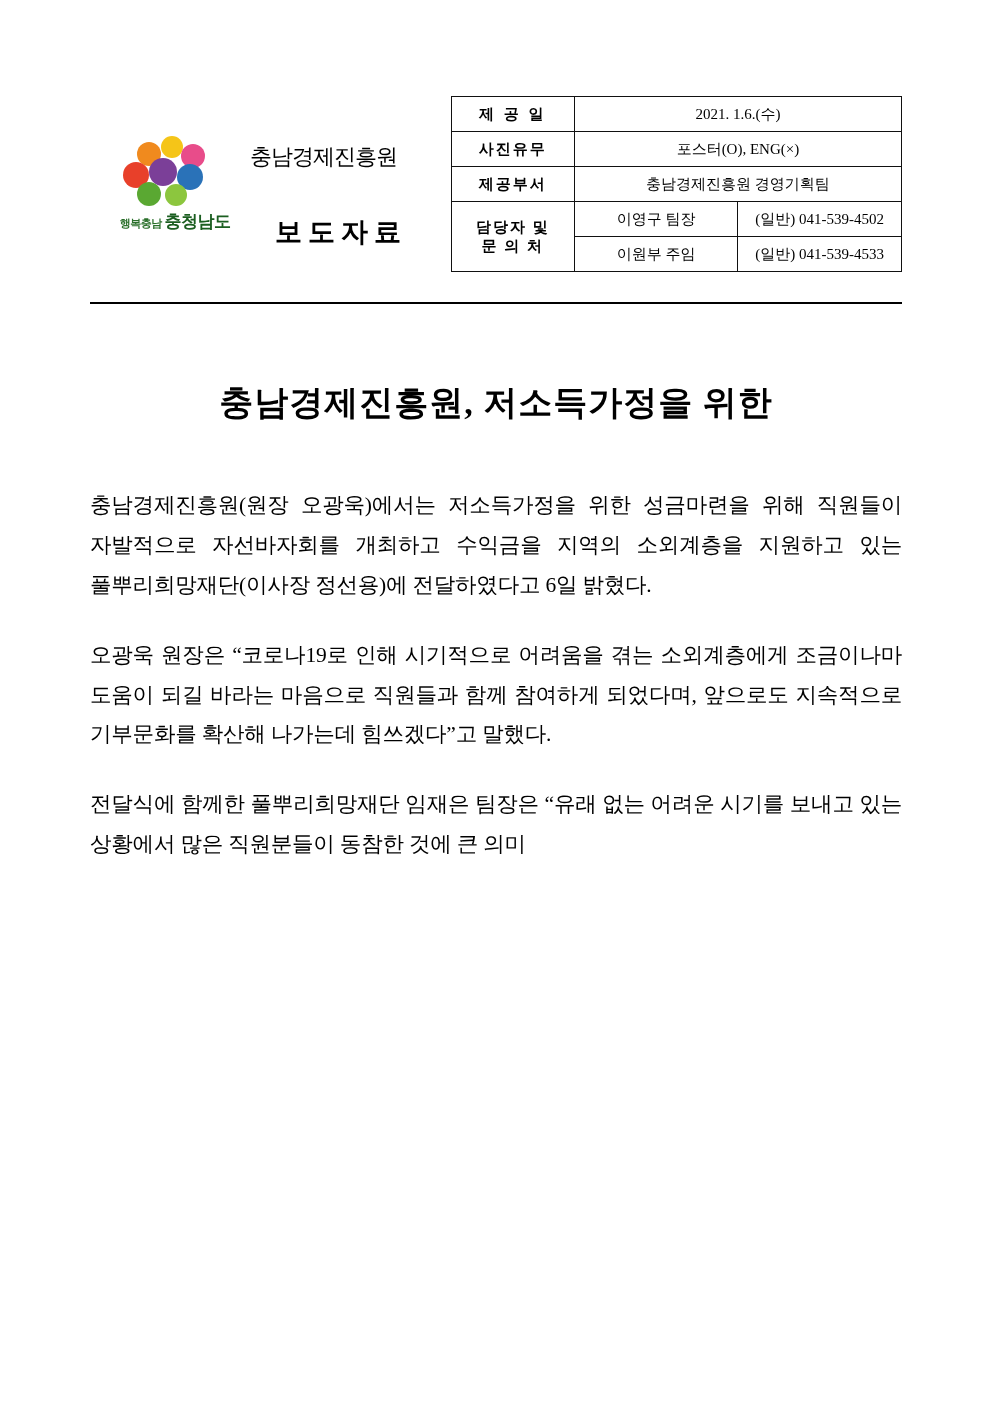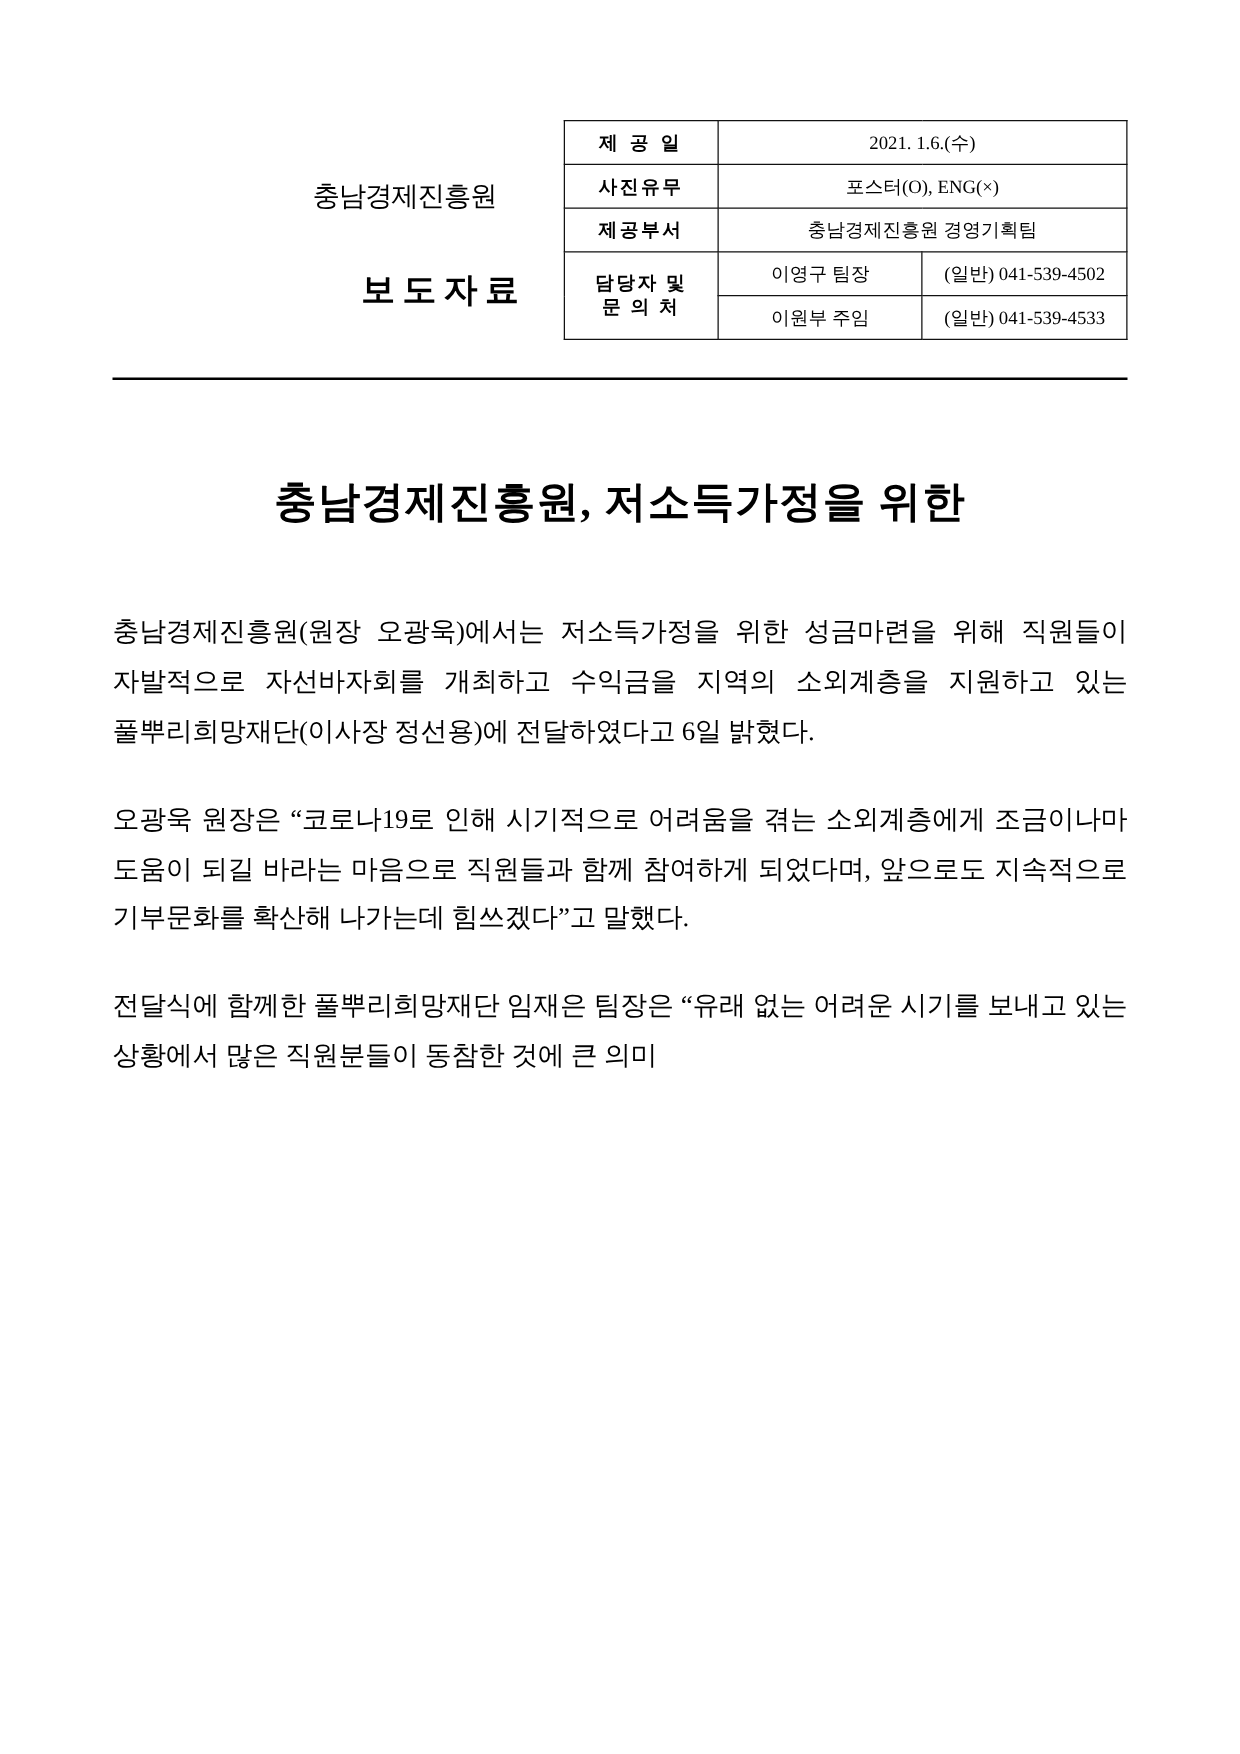--- a/index.html
+++ b/index.html
@@ -72,21 +72,21 @@
     position: absolute;
     left: 160px;
     top: 46px;
     font-size: 22px;
     font-weight: normal;
     letter-spacing: -1px;
     white-space: nowrap;
   }
   .doc-kind {
     position: absolute;
-    left: 199px;
+    left: 185px;
     top: 118px;
     font-size: 27px;
     font-weight: bold;
     letter-spacing: 6px;
   }
 
   
   table.info {
     border-collapse: collapse;
     width: 475px;
@@ -155,20 +155,36 @@
 </style>
 </head>
 <body>
 
 <div class="page">
 
   <div class="header">
 
     <div class="brand-block">
 
+      <div class="logo">
+        <div class="logo-flower">
+          <span class="petal" style="left:46px; top:0px;  width:22px; height:22px; background:#f5c518;"></span>
+          <span class="petal" style="left:22px; top:6px;  width:24px; height:24px; background:#f08a1e;"></span>
+          <span class="petal" style="left:66px; top:8px;  width:24px; height:24px; background:#e84c8a;"></span>
+          <span class="petal" style="left:8px;  top:26px; width:26px; height:26px; background:#e8402a;"></span>
+          <span class="petal" style="left:34px; top:22px; width:28px; height:28px; background:#7b3f98;"></span>
+          <span class="petal" style="left:62px; top:28px; width:26px; height:26px; background:#2a72b8;"></span>
+          <span class="petal" style="left:22px; top:46px; width:24px; height:24px; background:#5aa832;"></span>
+          <span class="petal" style="left:50px; top:48px; width:22px; height:22px; background:#8cc63e;"></span>
+        </div>
+        <div class="logo-caption">
+          <span class="small">행복충남</span>
+          <span class="big">충청남도</span>
+        </div>
+      </div>
 
       <div class="org-name">충남경제진흥원</div>
       <div class="doc-kind">보도자료</div>
     </div>
 
     <table class="info">
       <tbody>
         <tr>
           <td class="label">제 공 일</td>
           <td class="value" colspan="2">2021. 1.6.(수)</td>

